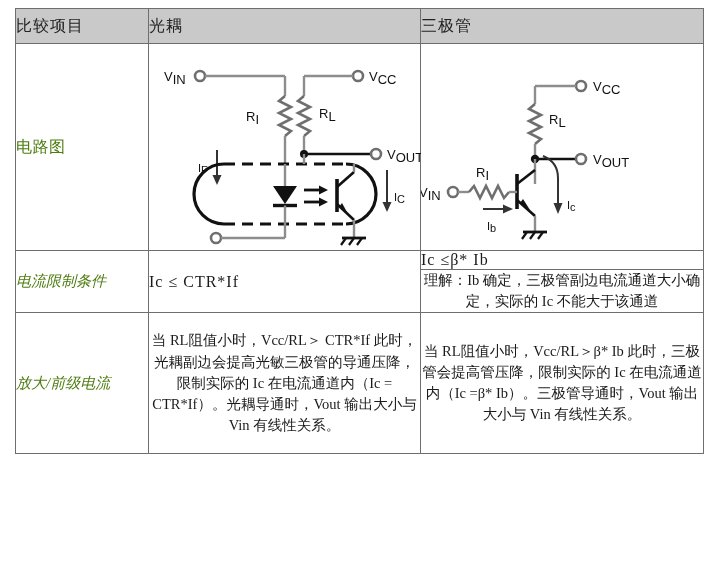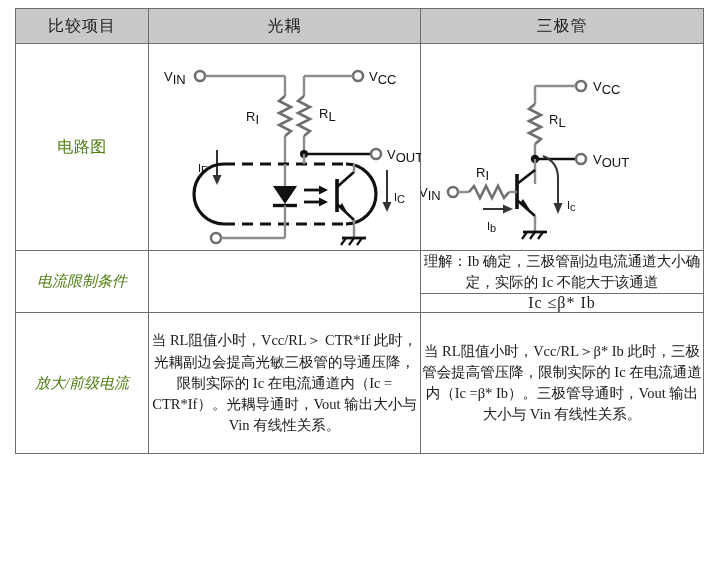--- a/index.html
+++ b/index.html
@@ -23,21 +23,20 @@
   table.cmp {
     border-collapse: collapse;
     width: 688px;
     margin: 8px 0 0 15px;
     table-layout: fixed;
   }
   table.cmp td, table.cmp th {
     border: 1px solid #6e6e6e;
     padding: 0;
     vertical-align: middle;
-    text-align: center;
   }
   .col-label { width: 133px; }
   .col-opto  { width: 272px; }
   .col-tr    { width: 283px; }
 
   thead td {
     background: #c9c9c9;
     height: 34px;
     font-size: 16px;
     letter-spacing: 1px;
@@ -238,31 +237,34 @@
         </div>
       </td>
     </tr>
 
 
     <tr>
       <td class="rowlabel small">电流限制条件</td>
       <td style="padding:0">
         <table class="inner">
           <tbody>
+                <tr>
+            <td class="formula">Ic ≤ CTR*If</td>
+          </tr>
         </tbody>
             </table>
       </td>
       <td style="padding:0">
         <table class="inner">
           <tbody>
                 <tr>
-            <td class="cellbody">理解：Ib 确定，三极管副边电流通道大小确定，实际的 Ic 不能大于该通道</td>
+            <td class="formula">Ic ≤β* Ib</td>
           </tr>
           <tr>
-            <td class="formula">Ic ≤β* Ib</td>
+            <td class="cellbody">理解：Ib 确定，三极管副边电流通道大小确定，实际的 Ic 不能大于该通道</td>
           </tr>
         </tbody>
             </table>
       </td>
     </tr>
 
 
     <tr>
       <td class="rowlabel small">放大/前级电流</td>
       <td class="cellbody" style="height:140px">当 RL阻值小时，Vcc/RL＞ CTR*If 此时，光耦副边会提高光敏三极管的导通压降，限制实际的 Ic 在电流通道内（Ic = CTR*If）。光耦导通时，Vout 输出大小与 Vin 有线性关系。</td>

